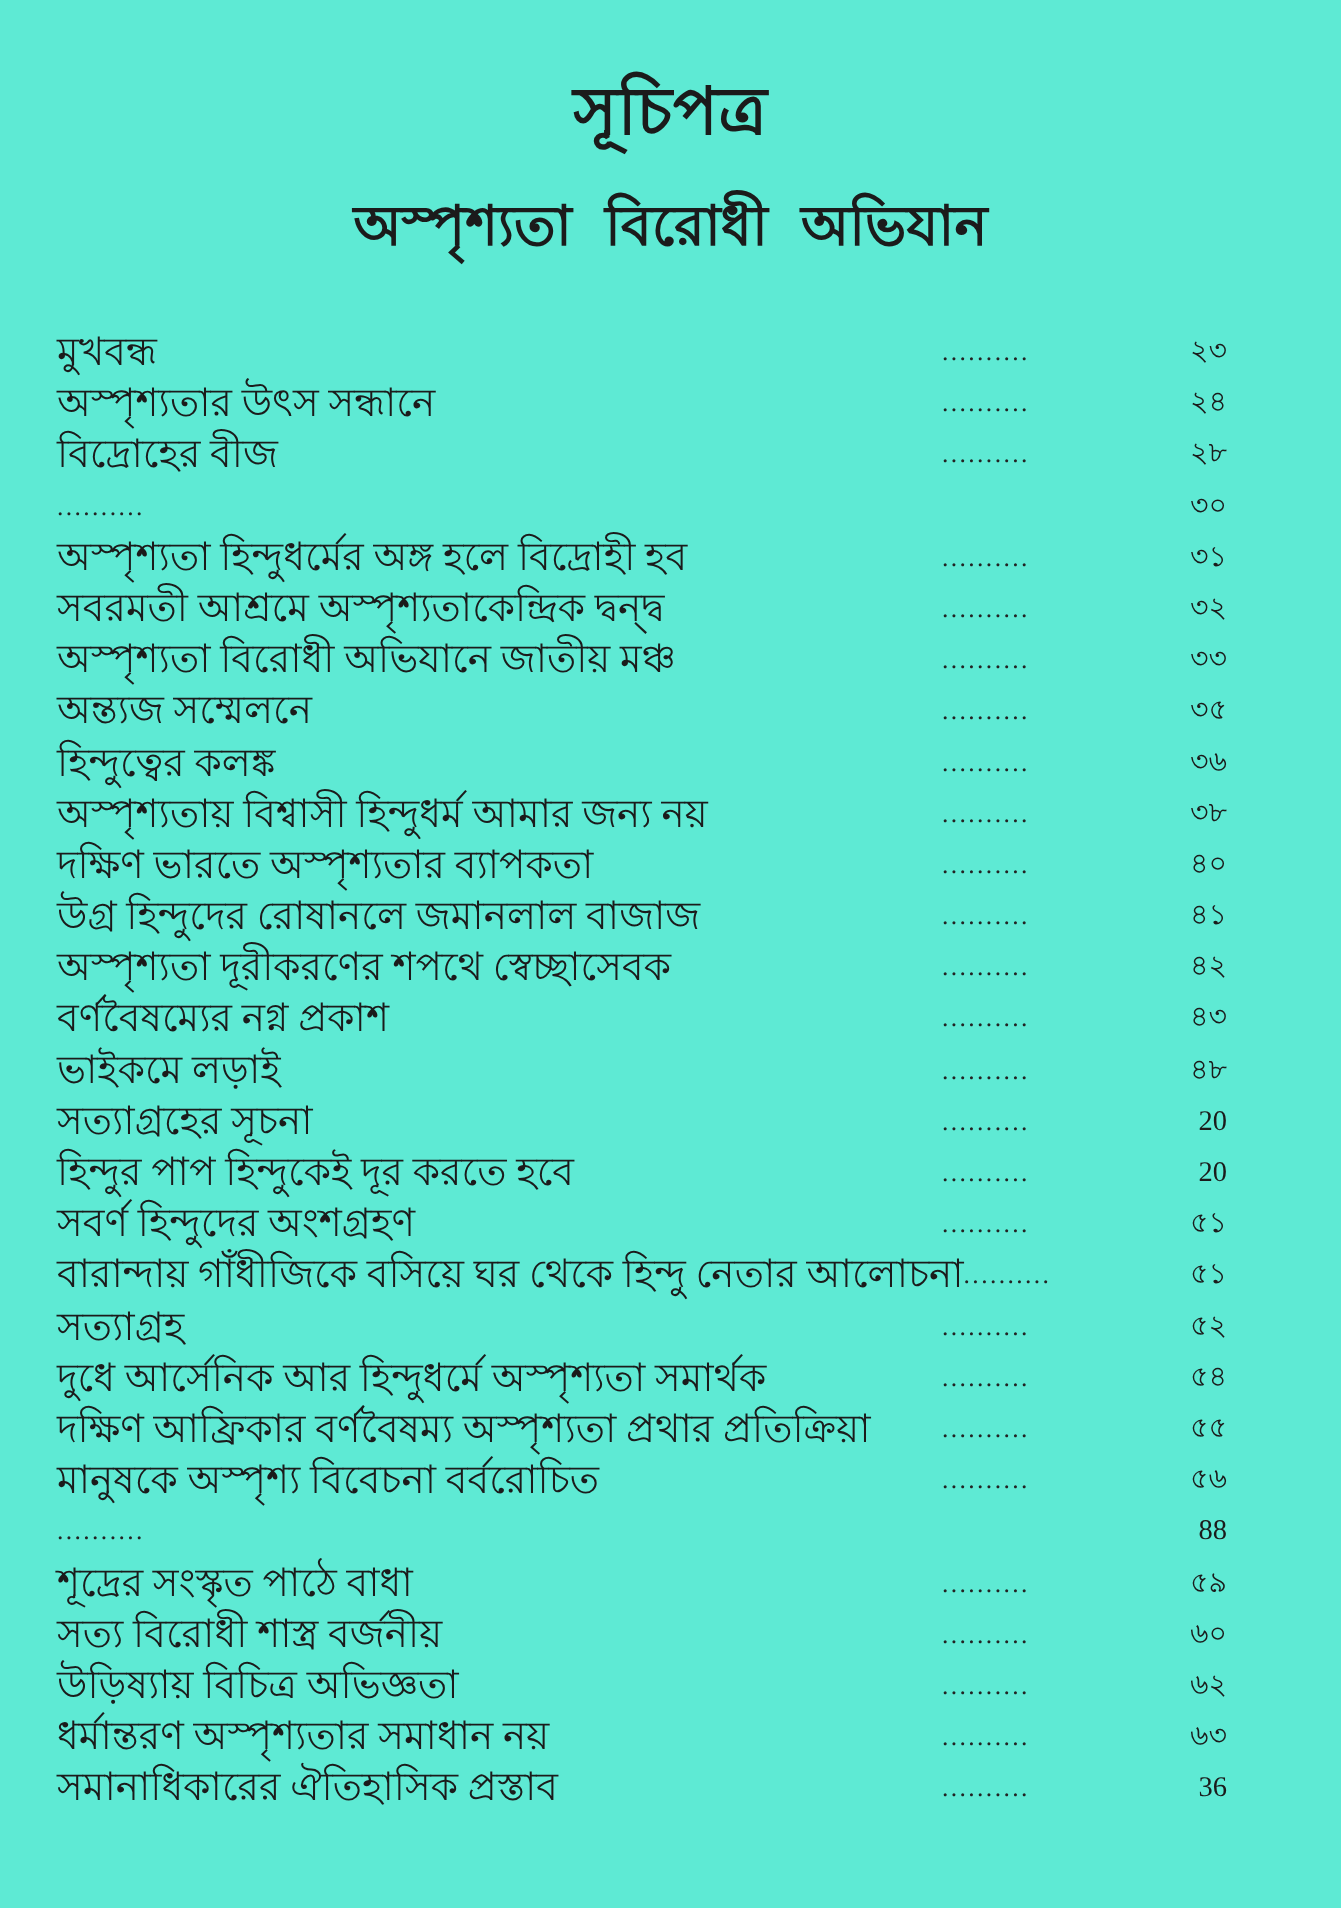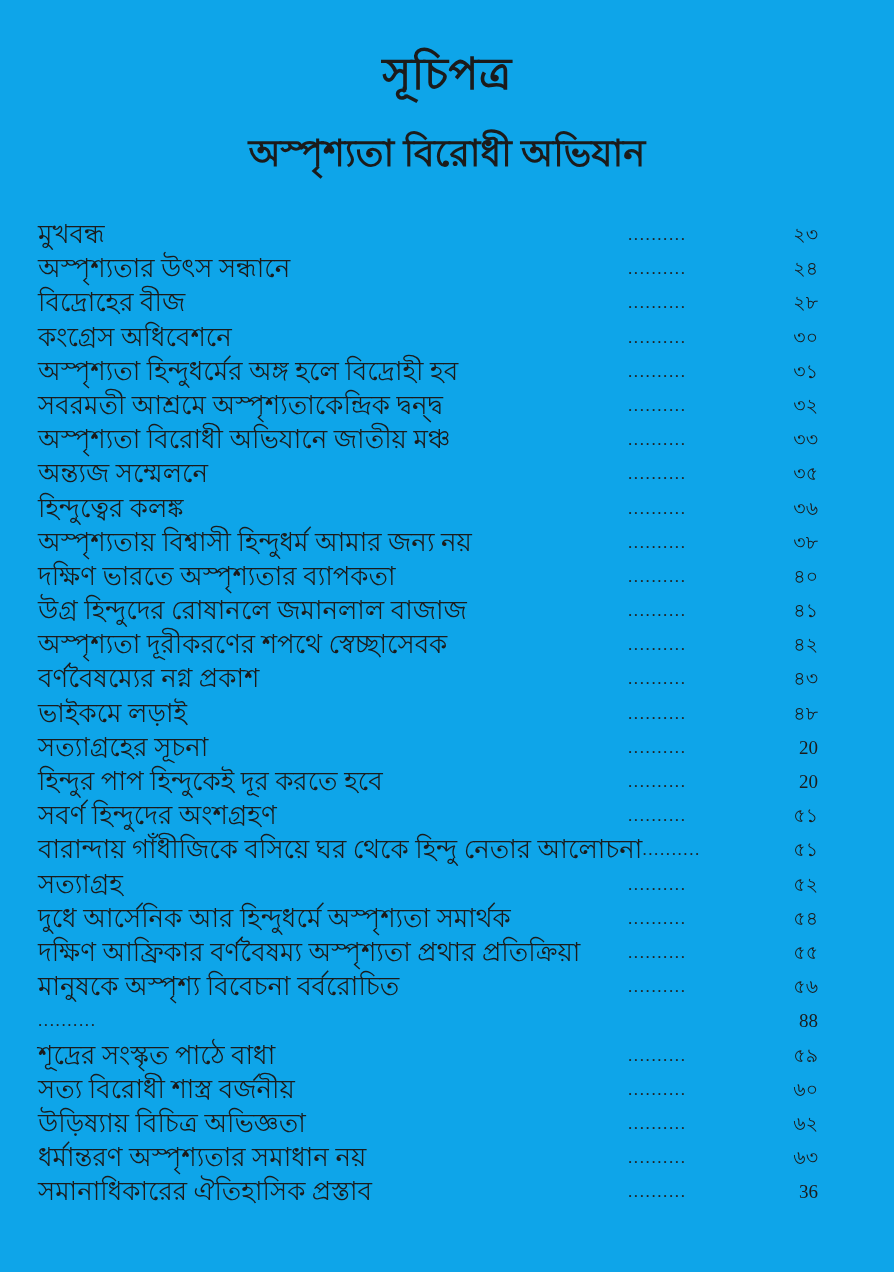--- a/index.html
+++ b/index.html
@@ -5,41 +5,42 @@
   html, body {
     margin: 0;
     padding: 0;
     background: #e8e8e8;
   }
   .page {
     position: relative;
     width: 894px;
     height: 1272px;
     margin: 0 auto;
-    background: #0ea5e9;
+    background: #5eead4;
     color: #1b1b1b;
     font-family: "Liberation Serif", "DejaVu Serif", serif;
     overflow: hidden;
     box-sizing: border-box;
   }
   .page-title {
     margin: 0;
     padding-top: 46px;
     text-align: center;
     font-size: 44px;
     line-height: 58px;
     font-weight: 700;
     letter-spacing: 0.5px;
   }
   .section-title {
     margin: 26px 0 0 0;
     text-align: center;
     font-size: 37px;
     line-height: 48px;
     font-weight: 700;
+    font-family: Liberation Mono, monospace;
   }
   .toc {
     margin: 40px 76px 0 38px; 
   }
   .toc-row {
     display: flex;
     align-items: flex-start;
     height: 34.2px;
     font-size: 26px;
     line-height: 34.2px;
@@ -81,21 +82,20 @@
     <span class="toc-page">২৪</span>
   </div>
 
   <div class="toc-row">
     <span class="toc-label">বিদ্রোহের বীজ</span>
     <span class="toc-dots">..........</span>
     <span class="toc-page">২৮</span>
   </div>
 
   <div class="toc-row">
-    <span class="toc-label">কংগ্রেস অধিবেশনে</span>
     <span class="toc-dots">..........</span>
     <span class="toc-page">৩০</span>
   </div>
 
   <div class="toc-row">
     <span class="toc-label">অস্পৃশ্যতা হিন্দুধর্মের অঙ্গ হলে বিদ্রোহী হব</span>
     <span class="toc-dots">..........</span>
     <span class="toc-page">৩১</span>
   </div>
 

